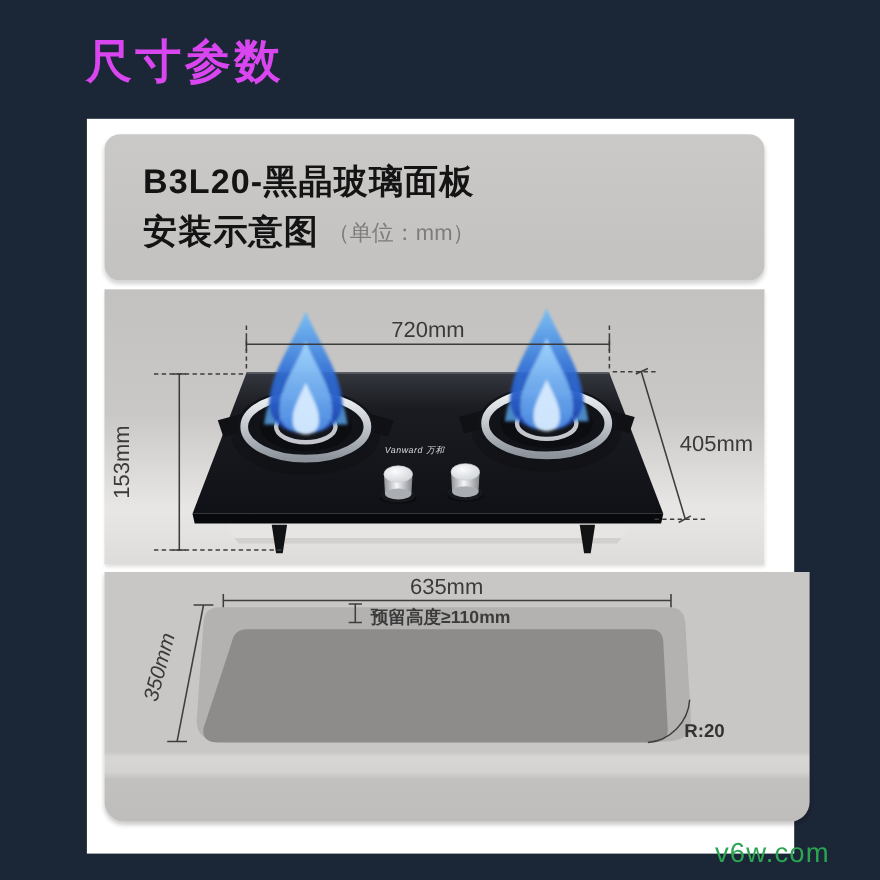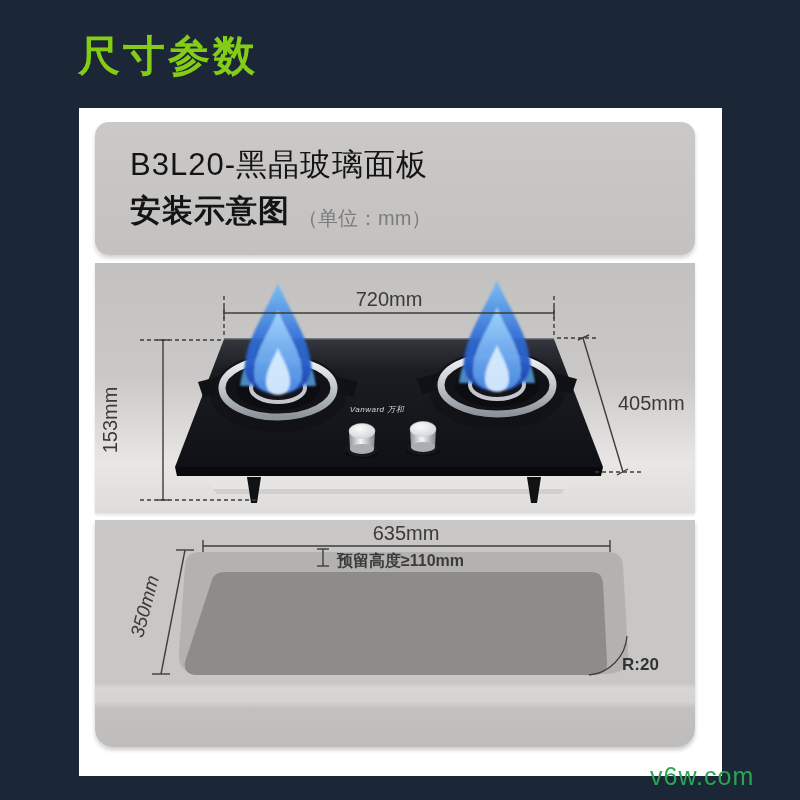--- a/index.html
+++ b/index.html
@@ -3,54 +3,55 @@
 <meta charset="utf-8">
 <style>
   html,body { margin:0; padding:0; }
   body {
     width:800px; height:800px; position:relative; overflow:hidden;
     background:#1b2637;
     font-family:"Liberation Sans", sans-serif;
   }
   .page-title {
     position:absolute; left:78px; top:28px;
-    font-size:42px; font-weight:bold; color:#84cc16; letter-spacing:3px;
+    font-size:42px; font-weight:bold; color:#d946ef; letter-spacing:3px;
   }
   .card {
     position:absolute; left:79px; top:108px; width:643px; height:668px;
     background:#ffffff;
   }
   .header-block {
     position:absolute; left:16px; top:14px; width:600px; height:133px;
     background:linear-gradient(180deg,#cac9c7 0%,#c3c2c0 100%);
     border-radius:14px;
     box-shadow:0 3px 4px rgba(0,0,0,0.18);
   }
   .header-line1 {
     position:absolute; left:35px; top:22px;
-    font-size:31px; font-weight:normal; color:#141414; letter-spacing:1px;text-align:right;
+    font-size:31px; font-weight:bold; color:#141414; letter-spacing:1px;text-align:right;
   }
   .header-line2 {
     position:absolute; left:35px; top:68px;
     font-size:31px; font-weight:bold; color:#141414; letter-spacing:1px;
-    display:flex; align-items:flex-end;
+    display:flex; align-items:center;
   }
   .unit-note {
     font-size:20px; font-weight:normal; color:#7c7c7c; margin-left:8px; letter-spacing:0;
   }
   .stove-section {
     position:absolute; left:16px; top:155px; width:600px; height:250px;
     background:linear-gradient(180deg,#c3c2c0 0%,#c9c8c6 45%,#e9e7e5 80%,#dedcda 100%);
     box-shadow:0 2px 3px rgba(0,0,0,0.12);
   }
   .cutout-section {
     position:absolute; left:16px; top:412px; width:600px; height:227px;
     background:linear-gradient(180deg,#c8c7c5 0%,#c8c7c5 72%,#d7d6d4 74%,#d4d3d1 80%,#c3c1bf 83%,#bfbdbb 100%);
     border-radius:0 0 18px 18px;
     box-shadow:0 3px 4px rgba(0,0,0,0.2);
+    padding-left:41px;
   }
   .stove-section svg, .cutout-section svg { position:absolute; left:0; top:0; }
   .watermark {
     position:absolute; left:650px; top:762px;
     font-size:25px; color:#2ba552; font-weight:500; letter-spacing:1px;
   }
 </style>
 </head>
 <body>
 

